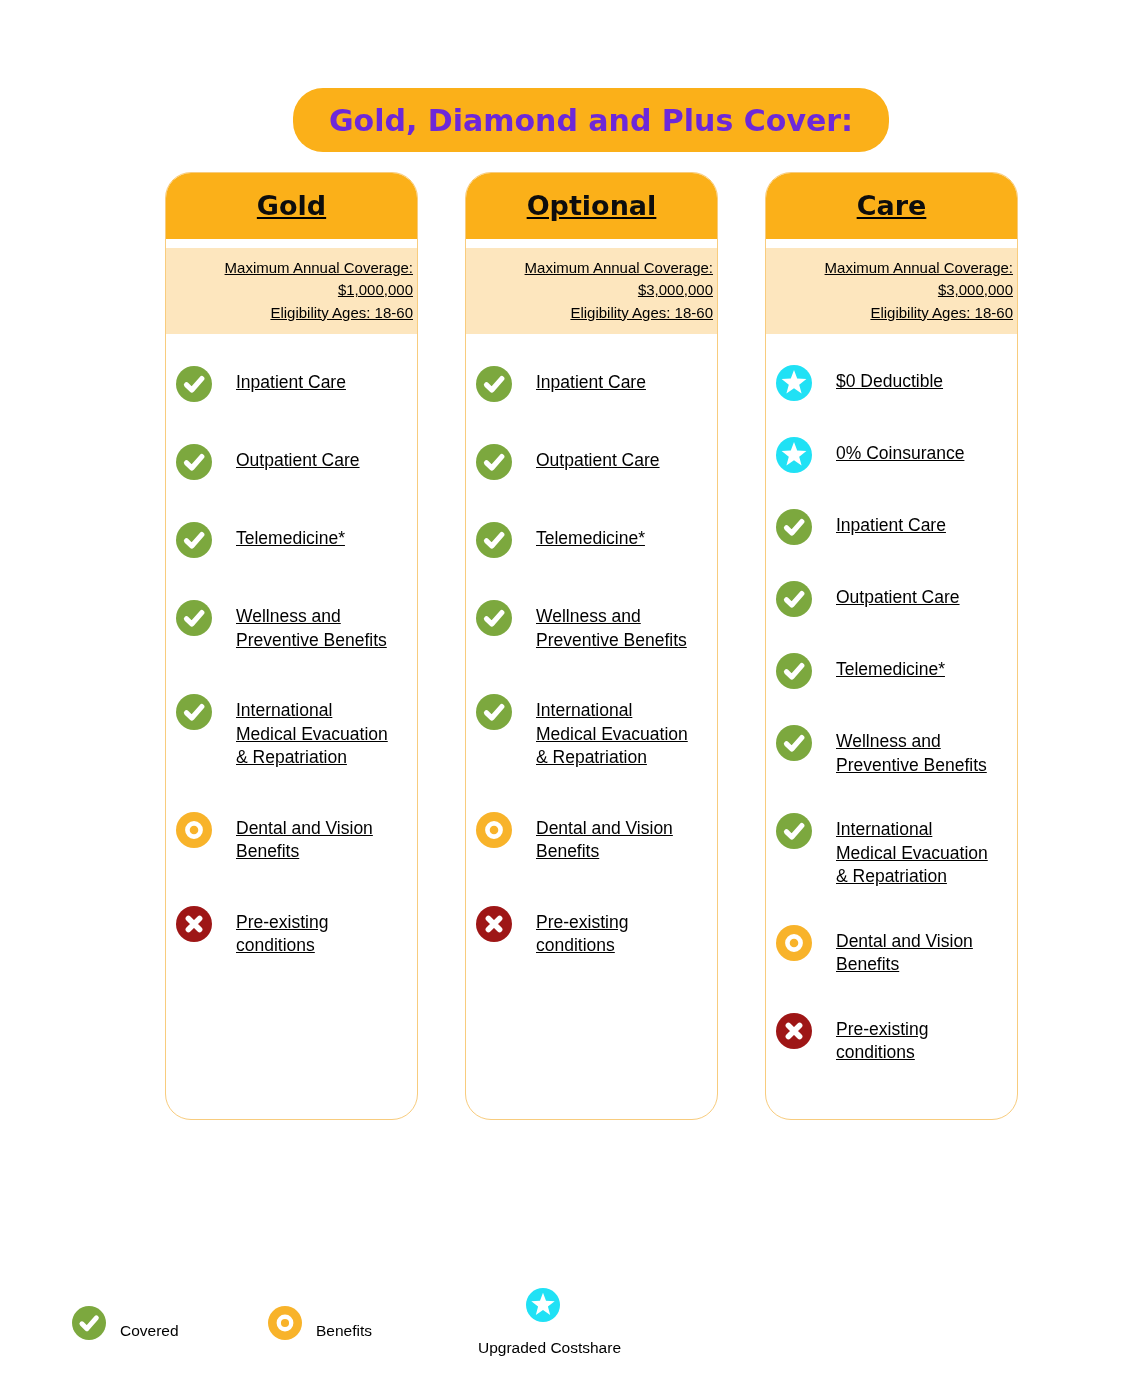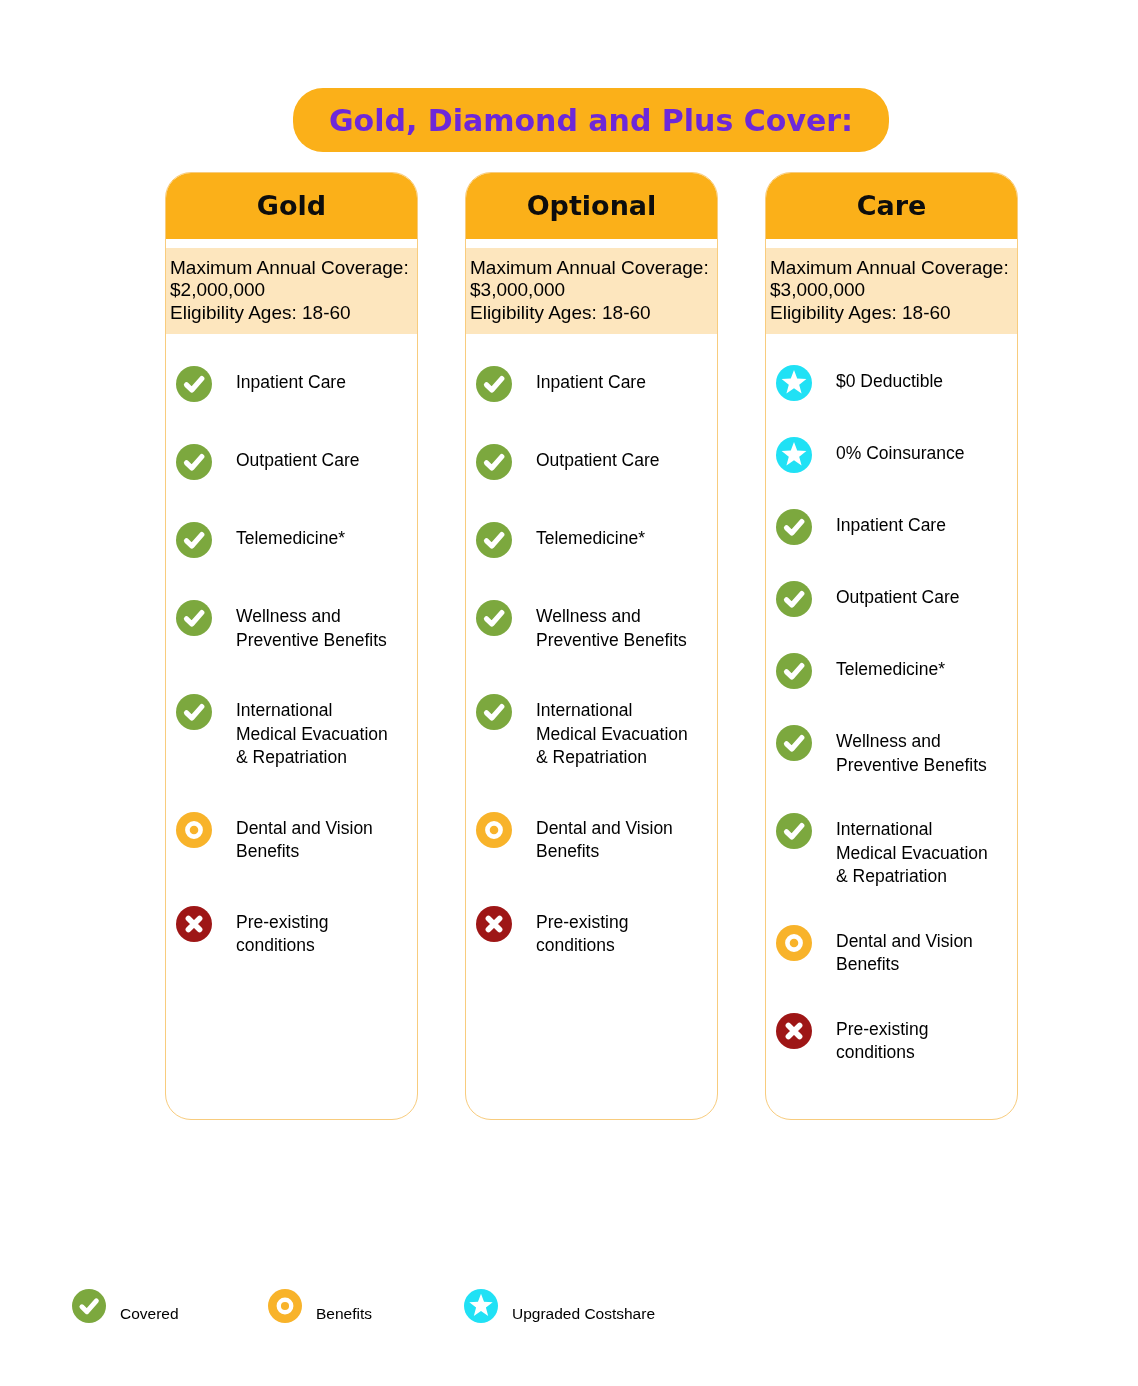--- a/index.html
+++ b/index.html
@@ -12,75 +12,75 @@
     position:absolute; left:293px; top:88px; width:596px; height:64px;
     background:var(--yellow); border-radius:30px;
     display:flex; align-items:center; justify-content:center;
   }
   .title-pill span {
     font-family:"DejaVu Sans", sans-serif; font-weight:bold;
     font-size:30px; color:#6d28d9;
   }
   .columns {
     position:absolute; left:165px; top:172px;
-    display:flex; gap:47px;
+    display:flex; gap:47px;text-decoration:underline;
   }
   .plan-card {
     width:253px; height:948px; background:#fff;
     border:1px solid var(--border); border-radius:26px; overflow:hidden;
   }
   .plan-header {
     height:67px; margin:-1px -1px 0 -1px; background:var(--yellow);
     display:flex; align-items:center; justify-content:center;
   }
   .plan-name {
     font-family:"DejaVu Sans", sans-serif; font-weight:bold;
     font-size:27px; color:#0d0d0d;
   }
   .plan-gap { height:9px; background:#fff; }
   .plan-band {
-    background:var(--band); text-align:left;
-    padding:9px 4px 10px 4px; font-size:19px; line-height:22.4px;
+    background:var(--band); text-align:right;
+    padding:9px 4px 10px 4px; font-size:15px; line-height:22.4px;
   }
   .plan-items {
     list-style:none; padding:32px 10px 0 10px;
     display:flex; flex-direction:column; gap:42px;
   }
   .plan-items.tight { gap:36px; padding-top:31px; }
   .plan-item { display:flex; gap:24px; align-items:flex-start; }
   .icon { width:36px; height:36px; flex:0 0 36px; display:block; }
   .icon svg { display:block; width:100%; height:100%; }
   .item-label {
     font-size:17.5px; line-height:23.5px; padding-top:5px;
     white-space:pre-line;
   }
   .legend { position:absolute; left:72px; top:1288px; display:flex; }
   .legend-item { display:flex; align-items:center; width:196px; }
-  .legend-item:last-child { width:auto; }
+  .legend-item:last-child { width:auto;flex-direction:column; }
   .icon-sm { width:34px; height:34px; flex:0 0 34px; }
   .legend-label { margin-left:14px; font-size:15.5px;margin-top:17px; }
 </style>
 </head>
 <body>
 
 <div class="page">
 
   <div class="title-pill">
     <span>Gold, Diamond and Plus Cover:</span>
   </div>
 
   <div class="columns" id="columns">
   <section class="plan-card">
     <header class="plan-header">
       <span class="plan-name">Gold</span>
     </header>
     <div class="plan-gap"></div>
     <div class="plan-band">
       <div class="band-line">Maximum Annual Coverage:</div>
-      <div class="band-line">$2,000,000</div>
+      <div class="band-line">$1,000,000</div>
       <div class="band-line">Eligibility Ages: 18-60</div>
     </div>
     <ul class="plan-items">
   <li class="plan-item">
     <span class="icon">
               <svg viewBox="0 0 36 36" aria-hidden="true">
                 <circle cx="18" cy="18" r="18" fill="#7CA83E"></circle>
                 <path d="M10.5 18.8 L15.8 24 L25.8 12.6" fill="none" stroke="#fff" stroke-width="5.2" stroke-linecap="round" stroke-linejoin="round"></path>
               </svg>
             </span>

